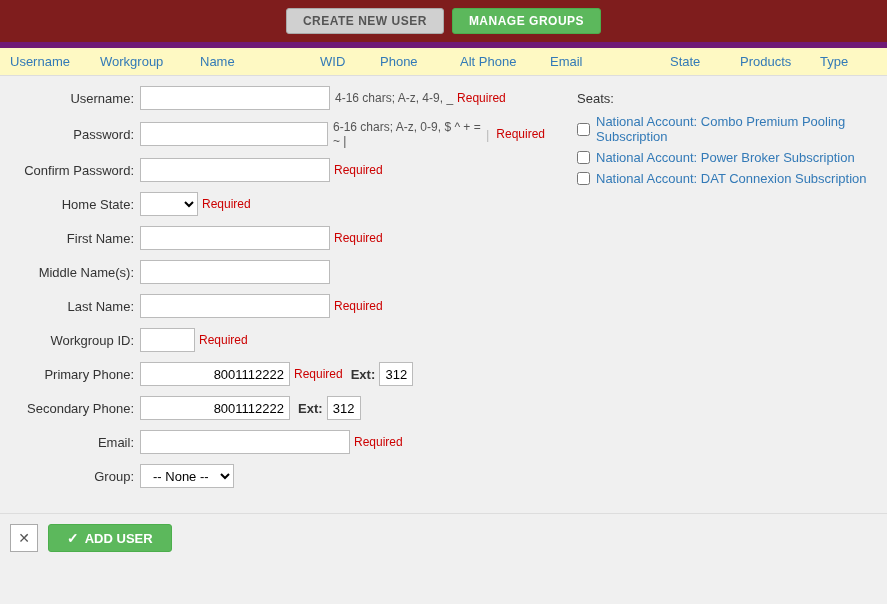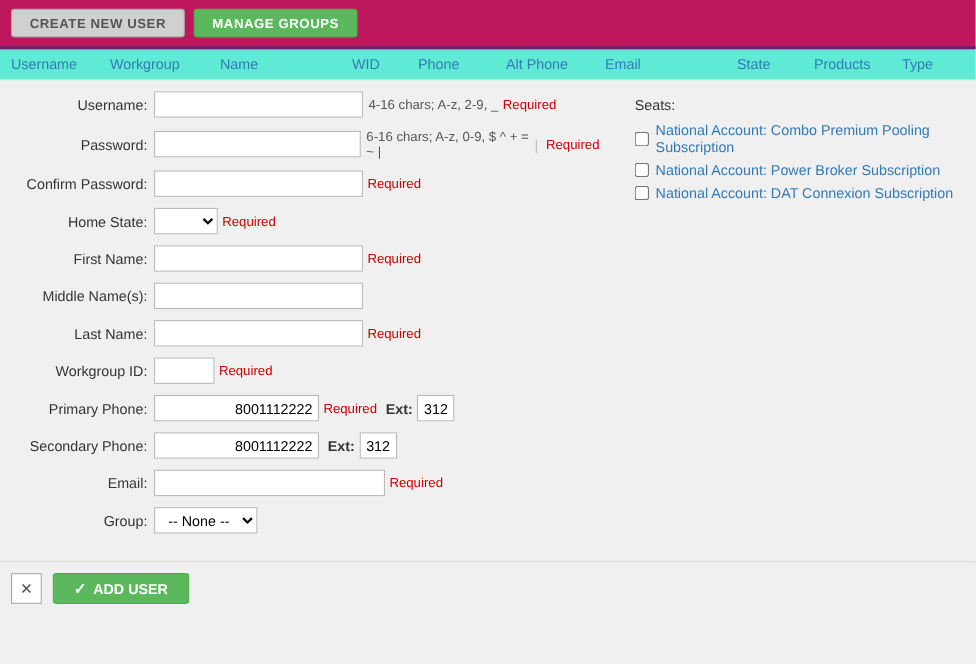--- a/index.html
+++ b/index.html
@@ -10,22 +10,23 @@
       width: 887px;
       min-height: 604px;
     }
 
     
     .toolbar {
       display: flex;
       align-items: center;
       gap: 8px;
       padding: 8px 10px;
-      background: #be185d;
-      border-bottom: 3px solid #701a75;
+      background: #7f1d1d;
+      border-bottom: 6px solid #701a75;
+      justify-content: center;
     }
     .btn-create {
       background: #d0d0d0;
       border: 1px solid #aaa;
       color: #555;
       padding: 5px 16px;
       font-size: 12px;
       font-weight: bold;
       cursor: pointer;
       border-radius: 3px;
@@ -41,21 +42,21 @@
       cursor: pointer;
       border-radius: 3px;
       letter-spacing: 0.5px;
     }
 
     
     .col-headers {
       display: flex;
       align-items: center;
       padding: 6px 10px;
-      background: #5eead4;
+      background: #fef9c3;
       border-bottom: 1px solid #ddd;
       font-size: 13px;
       color: #337ab7;
       gap: 0;
     }
     .col-header {
       color: #337ab7;
       cursor: pointer;
     }
     .col-username { width: 90px; }
@@ -225,21 +226,21 @@
   <span class="col-header col-products">Products</span>
   <span class="col-header col-type">Type</span>
 </div>
 
 <div class="form-area">
   <div class="form-left">
 
     <div class="form-row">
       <span class="form-label">Username:</span>
       <input class="form-input form-input-wide" type="text" style="">
-      <span class="hint-text">4-16 chars; A-z, 2-9, _</span>
+      <span class="hint-text">4-16 chars; A-z, 4-9, _</span>
       <span class="required-red">Required</span>
     </div>
 
     <div class="form-row">
       <span class="form-label">Password:</span>
       <input class="form-input form-input-wide" type="password" style="">
       <span class="hint-text">6-16 chars; A-z, 0-9, $ ^ + = ~ |</span>
       <span class="pipe-sep">|</span>
       <span class="required-red">Required</span>
     </div>

